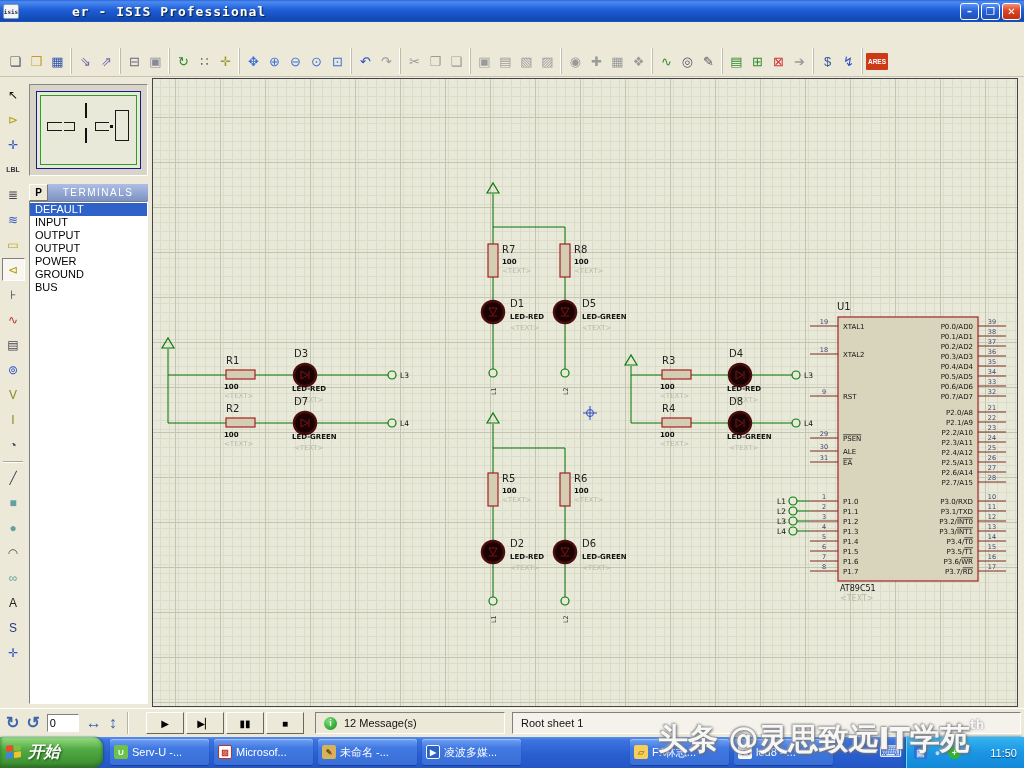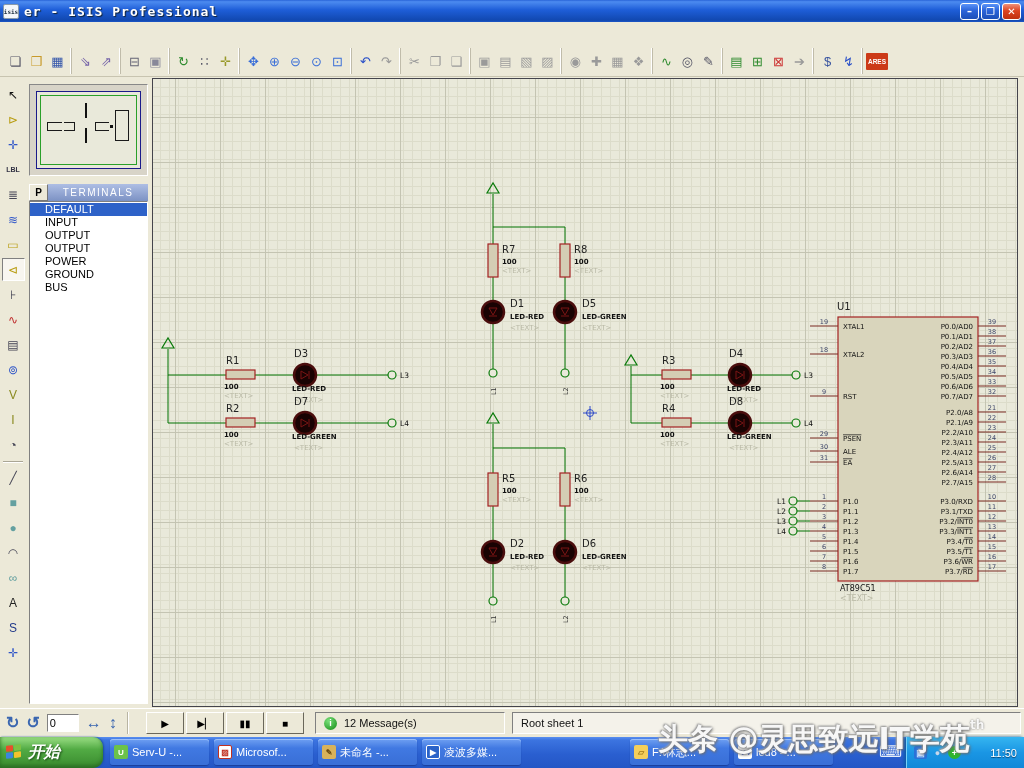--- a/index.html
+++ b/index.html
@@ -4,21 +4,21 @@
 <style>
 *{margin:0;padding:0;box-sizing:border-box;}
 html,body{width:1024px;height:768px;overflow:hidden;font-family:"Liberation Sans",sans-serif;background:#ece9d8;}
 #root{position:relative;width:1024px;height:768px;background:#ece9d8;}
 
 
 #titlebar{position:absolute;left:0;top:0;width:100%;height:22px;display:flex;align-items:center;padding:0 3px;
  background:linear-gradient(180deg,#2964d8 0%,#4c8bf0 8%,#1e5ed8 45%,#1148b0 92%,#1c56c8 100%);}
 .app-icon{width:16px;height:15px;background:#f4f6fa;border:1px solid #89a;border-radius:2px;
  font:bold 6px "DejaVu Sans Mono",monospace;color:#234;display:flex;align-items:center;justify-content:center;margin-right:5px;}
-#title-text{color:#fff;font:bold 13px "DejaVu Sans Mono",monospace;letter-spacing:1px;text-shadow:1px 1px 1px #123;}
+#title-text{color:#fff;font:bold 13px "DejaVu Sans Mono",monospace;letter-spacing:1px;text-shadow:1px 1px 1px #123;margin-left:48px;}
 .win-btns{margin-left:auto;display:flex;gap:2px;}
 .win-btn{width:19px;height:17px;border-radius:3px;border:1px solid #fff;color:#fff;font:bold 10px "DejaVu Sans",sans-serif;
  display:flex;align-items:center;justify-content:center;background:linear-gradient(180deg,#5a93f8,#2a63d8 45%,#1c4fb8);}
 .win-btn.close{background:linear-gradient(180deg,#f09078,#dd4422 45%,#c03010);}
 
 
 #menubar{position:absolute;top:22px;height:23px;width:100%;background:#ece9d8;border-bottom:1px solid #d4d0bc;
  display:flex;align-items:center;padding-left:6px;}
 .menu-item{font:13px "DejaVu Serif",serif;color:#111;padding:2px 8px;}
 
@@ -45,21 +45,21 @@
 #overview-inner{position:absolute;left:6px;top:6px;right:6px;bottom:6px;border:1px solid #1a1a8a;background:#e9e9da;}
 #overview-green{position:absolute;left:3px;top:3px;right:3px;bottom:3px;border:1px solid #2aa02a;}
 .mm{position:absolute;border:1px solid #1a1a1a;}
 #selector-header{position:absolute;left:3px;top:106px;width:119px;height:17px;display:flex;}
 #p-button{width:19px;height:17px;background:#ece9d8;border:1px solid;border-color:#fff #777 #777 #fff;
  font:bold 10px "Liberation Sans",sans-serif;display:flex;align-items:center;justify-content:center;}
 #selector-title{flex:1;background:linear-gradient(180deg,#aebee4,#7c92c4);color:#fff;
  font:10px "Liberation Sans",sans-serif;letter-spacing:1.5px;display:flex;align-items:center;justify-content:center;}
 #selector-list{position:absolute;left:3px;top:123px;width:119px;height:503px;background:#fff;
  border:1px solid;border-color:#808080 #fff #fff #808080;overflow:hidden;padding-top:1px;}
-.sel-item{height:13px;font:11px "Liberation Sans",sans-serif;color:#000;padding-left:15px;line-height:13px;}
+.sel-item{height:13px;font:11px "Liberation Sans",sans-serif;color:#000;padding-left:5px;line-height:13px;}
 .sel-item.selected{background:#2e62c8;color:#fff;}
 
 
 #canvas{position:absolute;left:152px;top:78px;width:866px;height:629px;border:1px solid #44444c;
  background-color:#e9e9da;
  background-image:
   linear-gradient(#c4c4b2 1px,transparent 1px),
   linear-gradient(90deg,#c4c4b2 1px,transparent 1px),
   linear-gradient(#dcdcca 1px,transparent 1px),
   linear-gradient(90deg,#dcdcca 1px,transparent 1px);

